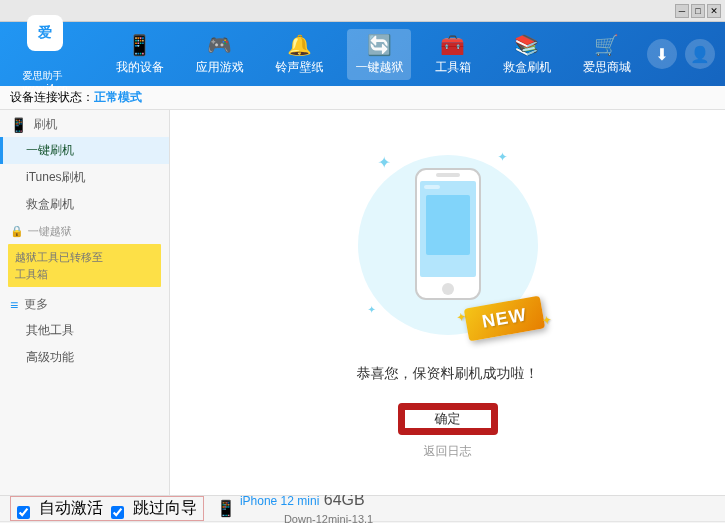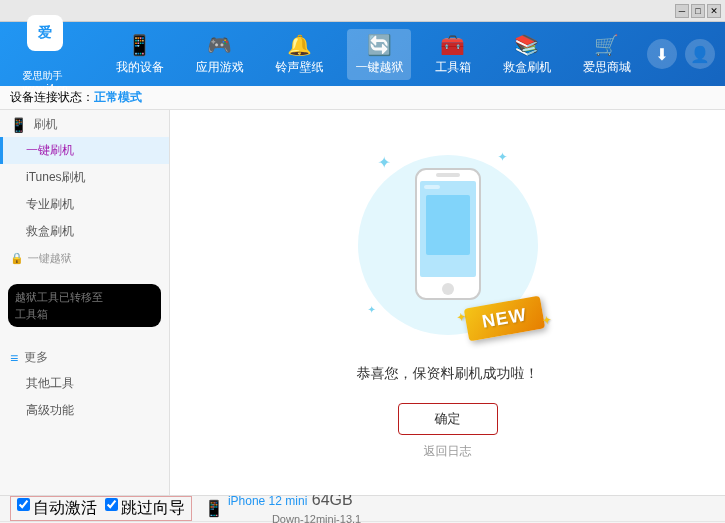--- a/index.html
+++ b/index.html
@@ -107,35 +107,35 @@
     }
     .sidebar-section-header .icon { margin-right: 6px; color: #2196F3; font-size: 14px; }
     .sidebar-item {
       padding: 5px 10px 5px 26px;
       font-size: 12px;
       color: #555;
       cursor: pointer;
     }
     .sidebar-item.active {
       background: #e3f2fd;
-      color: #a21caf;
+      color: #14532d;
       border-left: 3px solid #2196F3;
       padding-left: 23px;
     }
     .sidebar-group-label {
       display: flex; align-items: center;
       padding: 6px 10px 2px 10px;
       font-size: 11px; color: #999;
       cursor: pointer;
     }
     .sidebar-group-label .icon { margin-right: 4px; }
     .sidebar-box {
-      margin: 16px 8px;
-      background: #000000;
-      border-radius: 9px;
+      margin: 3px 8px;
+      background: #fde047;
+      border-radius: 1px;
       padding: 5px 7px;
       font-size: 11px;
       color: #777;
       line-height: 1.5;
     }
 
     
     .content {
       flex: 1;
       background: white;
@@ -175,34 +175,34 @@
 
     .success-text {
       font-size: 14px;
       color: #333;
       margin-bottom: 20px;
       font-weight: 500;
     }
     .confirm-btn {
       width: 100px;
       height: 32px;
-      border: 1px solid #b91c1c;
+      border: 7px solid #b91c1c;
       background: white;
       border-radius: 4px;
       cursor: pointer;
       font-size: 13px;
       color: #333;
       margin-bottom: 8px;
     }
     .back-link {
       font-size: 12px;
       color: #999;
       cursor: pointer;
     }
-    .checkbox-item { display: flex; align-items: flex-start; gap: 3px; cursor: pointer; }
+    .checkbox-item { display: flex; align-items: flex-end; gap: 9px; cursor: pointer; }
     .checkbox-item input { cursor: pointer; }
     .device-name { color: #2196F3; font-weight: normal; font-size: 12px; }
   </style>
 </head>
 <body>
 
 <div class="title-bar">
   <div class="title-bar-btn">─</div>
   <div class="title-bar-btn">□</div>
   <div class="title-bar-btn">✕</div>
@@ -265,23 +265,20 @@
 
     <div class="sidebar-section-header">
       <span class="icon">📱</span>
       <span>刷机</span>
     </div>
     <div class="sidebar-item active">
       <span>一键刷机</span>
     </div>
     <div class="sidebar-item">
       <span>iTunes刷机</span>
-    </div>
-    <div class="sidebar-item">
-      <span>专业刷机</span>
     </div>
     <div class="sidebar-item">
       <span>救盒刷机</span>
     </div>
 
     <div class="sidebar-group-label">
       <span class="icon">🔒</span>
       <span>一键越狱</span>
     </div>
     <div class="sidebar-box">

